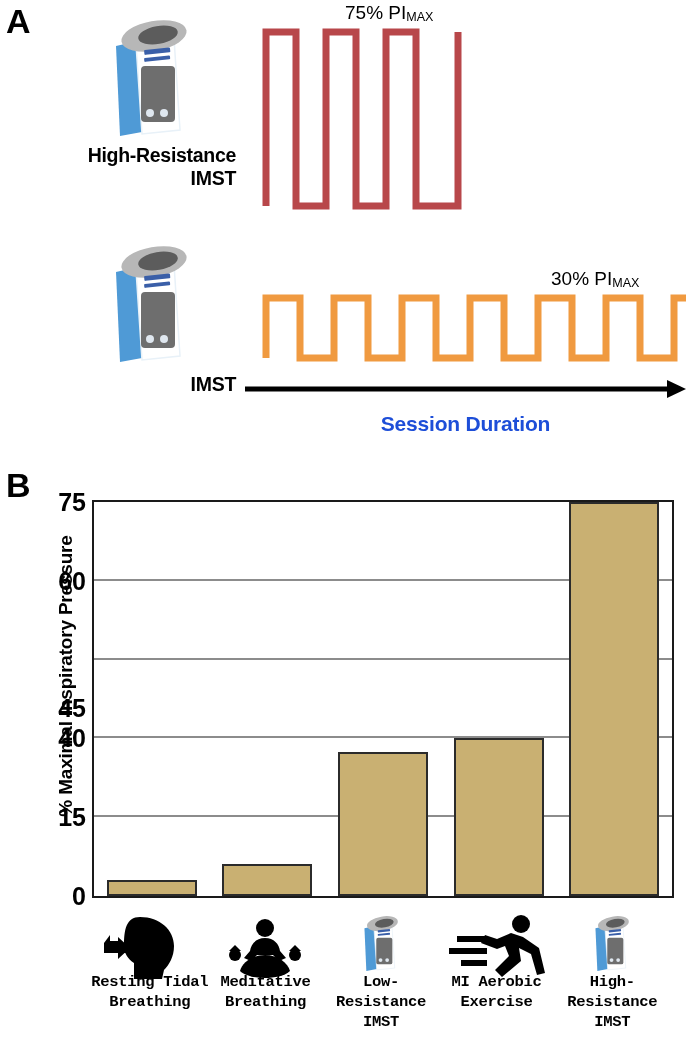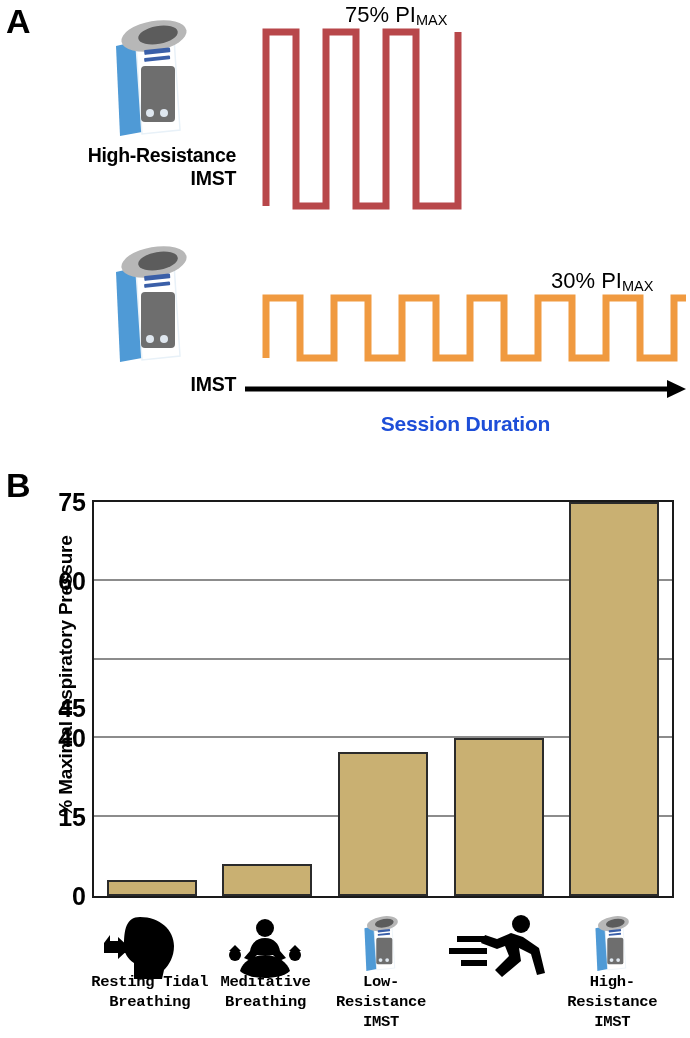--- a/index.html
+++ b/index.html
@@ -40,21 +40,21 @@
     color: #000;
     line-height: 1.18;
     text-align: right;
     letter-spacing: -0.3px;
   }
   #high-res-label { left: 8px;  top: 144px; width: 228px; }
   #low-res-label  { left: 8px;  top: 373px; width: 228px; }
 
   .pimax-label {
     position: absolute;
-    font-size: 22px;
+    font-size: 19px;
     color: #000;
     white-space: nowrap;
     letter-spacing: 0px;
   }
   .pimax-label sub { font-size: 0.66em; vertical-align: -0.18em; letter-spacing: 0; }
   #pimax-75 { left: 345px; top: 2px; }
   #pimax-30 { left: 551px; top: 268px; }
 
   .wave { position: absolute; }
 
@@ -316,20 +316,24 @@
         </div>
         <div class="x-label" style="left: 115.6px; width: 143.6px;">
           <div>Meditative</div>
           <div>Breathing</div>
         </div>
         <div class="x-label" style="left: 231.2px; width: 143.6px;">
           <div>Low-</div>
           <div>Resistance</div>
           <div>IMST</div>
         </div>
+        <div class="x-label" style="left: 346.8px; width: 143.6px;">
+          <div>MI Aerobic</div>
+          <div>Exercise</div>
+        </div>
         <div class="x-label" style="left: 462.4px; width: 143.6px;">
           <div>High-</div>
           <div>Resistance</div>
           <div>IMST</div>
         </div>
       </div>
   </div>
 
 </div>
 

